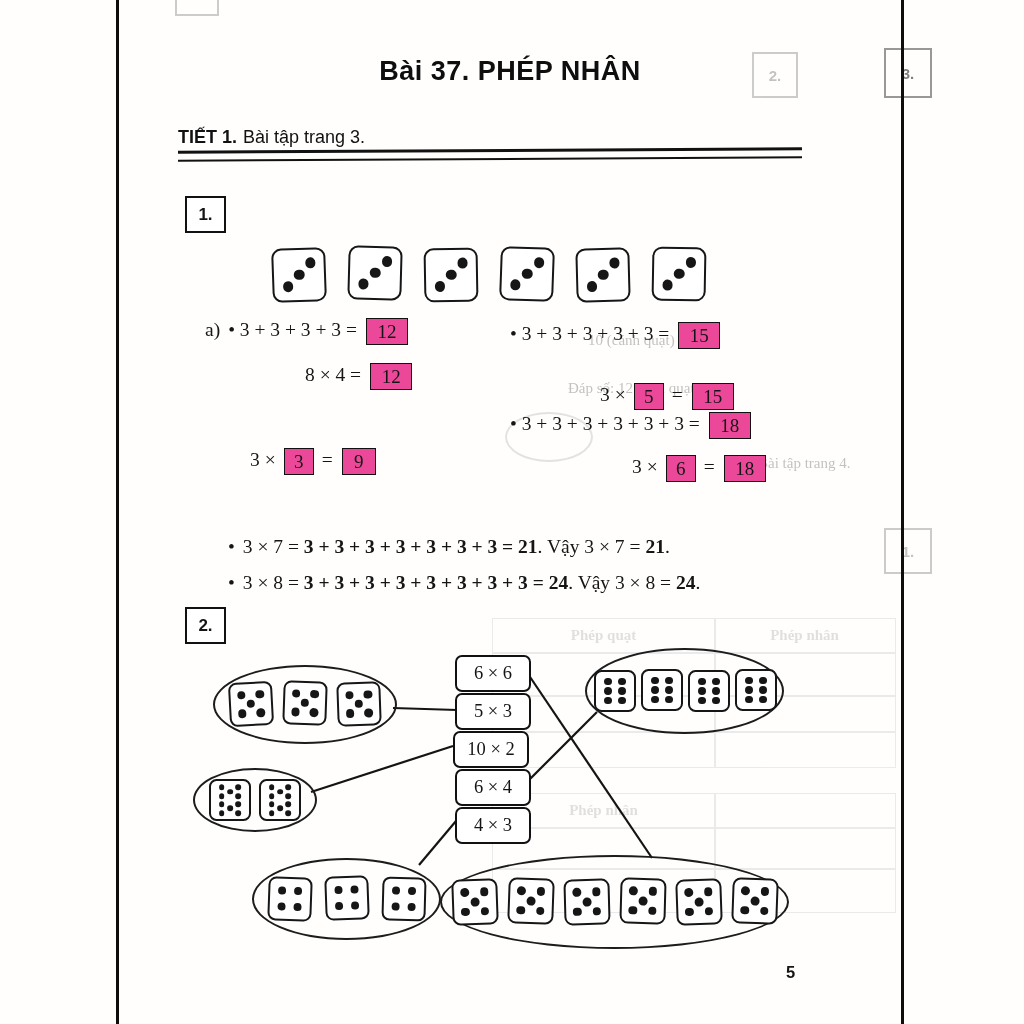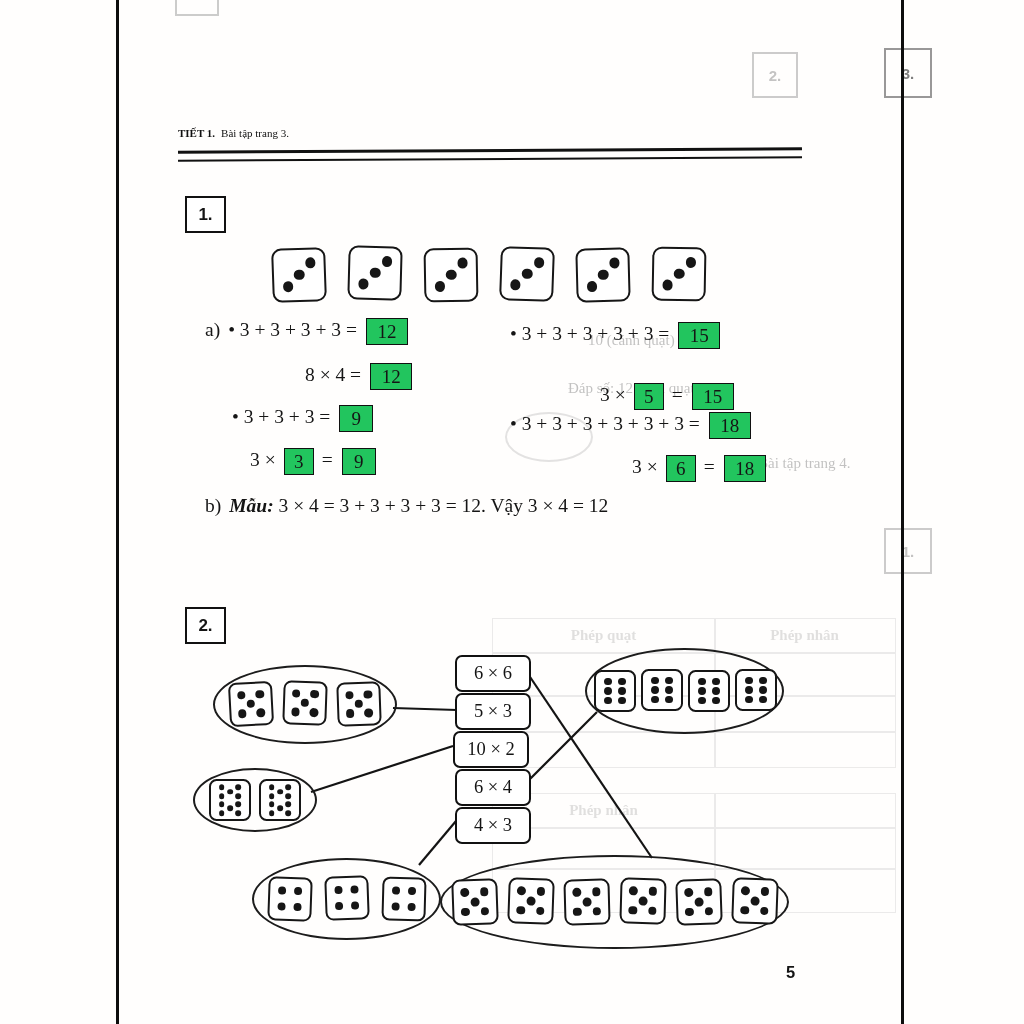--- a/index.html
+++ b/index.html
@@ -1,36 +1,36 @@
 <!DOCTYPE html>
 <html><head>
 <meta charset="utf-8">
 <style>
   html,body{margin:0;padding:0;background:#ffffff;}
   .page{position:relative;width:1024px;height:1024px;background:#fffefd;overflow:hidden;
         font-family:"Liberation Serif",serif;color:#141414;}
   .vline{position:absolute;top:0;bottom:0;width:3px;background:#0d0d0d;z-index:6;}
   .title{position:absolute;left:120px;top:56px;width:780px;text-align:center;margin:0;
          font-family:"Liberation Sans",sans-serif;font-weight:bold;font-size:27px;letter-spacing:.5px;color:#0e0e0e;}
-  .tiet{position:absolute;left:178px;top:127px;font-family:Liberation Serif, serif;font-size:11px;color:#111;}
+  .tiet{position:absolute;left:178px;top:127px;font-family:Liberation Sans, sans-serif;font-size:18px;color:#111;}
   .tiet b{margin-right:6px;}
   .rule{position:absolute;left:178px;top:149px;width:624px;height:6px;
         border-top:3px solid #111;border-bottom:2px solid #111;transform:rotate(-0.3deg);}
   .numbox{position:absolute;width:37px;height:33px;border:2px solid #111;background:#fff;
           display:flex;align-items:center;justify-content:center;
           font-family:"Liberation Sans",sans-serif;font-weight:bold;font-size:17px;}
   .die{position:absolute;background:#fff;border:2.4px solid #161616;border-radius:18%;box-sizing:border-box;}
   .die .dot{position:absolute;display:block;width:21%;height:21%;background:#161616;border-radius:50%;
             transform:translate(-50%,-50%);}
   .die[data-dice="10"] .dot{width:15%;height:15%;}
   .eq{position:absolute;font-size:19.5px;line-height:30px;white-space:nowrap;color:#151515;}
   .eq .lead{margin-right:8px;}
   .eq .bullet{margin-right:8px;}
   .ansbox{display:inline-flex;align-items:center;justify-content:center;min-width:42px;height:27px;
-          border:1.6px solid #111;background:#22c55e;box-sizing:border-box;padding:0 5px;
+          border:1.6px solid #111;background:#ec4899;box-sizing:border-box;padding:0 5px;
           margin-left:9px;vertical-align:middle;font-size:19px;}
   .ansbox.small{min-width:30px;margin:0 8px;}
   .eq .eqsign{margin-right:0;}
   .eq i{font-style:italic;}
   .exprbox{position:absolute;width:72px;height:33px;border:2px solid #111;border-radius:7px;background:#fff;
            display:flex;align-items:center;justify-content:center;font-size:18.5px;z-index:3;}
   .oval{position:absolute;border:2.2px solid #1c1c1c;border-radius:50%;z-index:2;}
   .lines-svg{position:absolute;left:0;top:0;z-index:1;pointer-events:none;}
   .lines-svg line{stroke:#141414;stroke-width:2.2;}
   .pagenum{position:absolute;left:786px;top:963px;font-family:"Liberation Sans",sans-serif;
@@ -85,20 +85,21 @@
   <div class="gtable" style="left:492px;top:793px;width:402px;height:118px">
     <div class="gt-head">
       <span>Phép nhân</span>
       <span></span>
     </div>
     <div class="gt-line" style="top:33px"></div>
     <div class="gt-line" style="top:74px"></div>
     <div class="gt-vline"></div>
   </div>
 
+  <h1 class="title">Bài 37. PHÉP NHÂN</h1>
   <div class="tiet">
     <b>TIẾT 1.</b><span>Bài tập trang 3.</span>
   </div>
   <div class="rule"></div>
 
   <div class="numbox" style="left:185px;top:196px">
     <span>1.</span>
   </div>
 
   <div class="die" style="left:272px;top:248px;width:54px;height:54px;transform:rotate(-2deg)" data-dice="3">
@@ -131,42 +132,42 @@
       <i class="dot" style="left: 50%; top: 49%;"></i>
       <i class="dot" style="left: 73%; top: 26%;"></i>
     </div>
 
   <div class="eq" style="left:205px;top:315px">
     <span class="lead">a)</span><span>• 3 + 3 + 3 + 3 =</span><span class="ansbox">12</span>
   </div>
   <div class="eq" style="left:305px;top:360px">
     <span>8 × 4 =</span><span class="ansbox">12</span>
   </div>
-  <div class="eq" style="left:232px;top:402px">
-    <span>• 3 + 3 + 3 =</span><span class="ansbox" style="min-width:34px">9</span>
-  </div>
   <div class="eq" style="left:250px;top:445px">
     <span>3 ×</span><span class="ansbox small">3</span><span class="eqsign">=</span><span class="ansbox" style="min-width:34px">9</span>
   </div>
 
   <div class="eq" style="left:510px;top:319px">
     <span>• 3 + 3 + 3 + 3 + 3 =</span><span class="ansbox">15</span>
   </div>
   <div class="eq" style="left:600px;top:380px">
     <span>3 ×</span><span class="ansbox small">5</span><span class="eqsign">=</span><span class="ansbox">15</span>
   </div>
   <div class="eq" style="left:510px;top:409px">
     <span>• 3 + 3 + 3 + 3 + 3 + 3 =</span><span class="ansbox">18</span>
   </div>
   <div class="eq" style="left:632px;top:452px">
     <span>3 ×</span><span class="ansbox small">6</span><span class="eqsign">=</span><span class="ansbox">18</span>
   </div>
 
-  <div class="eq" style="left:205px;top:491px">
-    <span class="lead">b)</span><b><i>Mẫu:</i></b><span> 3 × 4 = 3 + 3 + 3 + 3 = 12. Vậy 3 × 4 = 12</span>
+  <div class="eq" style="left:228px;top:532px">
+    <span class="bullet">•</span><span>3 × 7 = </span><b>3 + 3 + 3 + 3 + 3 + 3 + 3 = 21</b><span>. Vậy 3 × 7 = </span><b>21</b><span>.</span>
+  </div>
+  <div class="eq" style="left:228px;top:568px">
+    <span class="bullet">•</span><span>3 × 8 = </span><b>3 + 3 + 3 + 3 + 3 + 3 + 3 + 3 = 24</b><span>. Vậy 3 × 8 = </span><b>24</b><span>.</span>
   </div>
 
   <div class="numbox" style="left:185px;top:607px">
     <span>2.</span>
   </div>
 
   <svg class="lines-svg" width="1024" height="1024" viewBox="0 0 1024 1024">
     <line x1="393" y1="708" x2="457" y2="710"></line>
     <line x1="526" y1="671" x2="652" y2="858"></line>
     <line x1="597" y1="712" x2="526" y2="783"></line>

